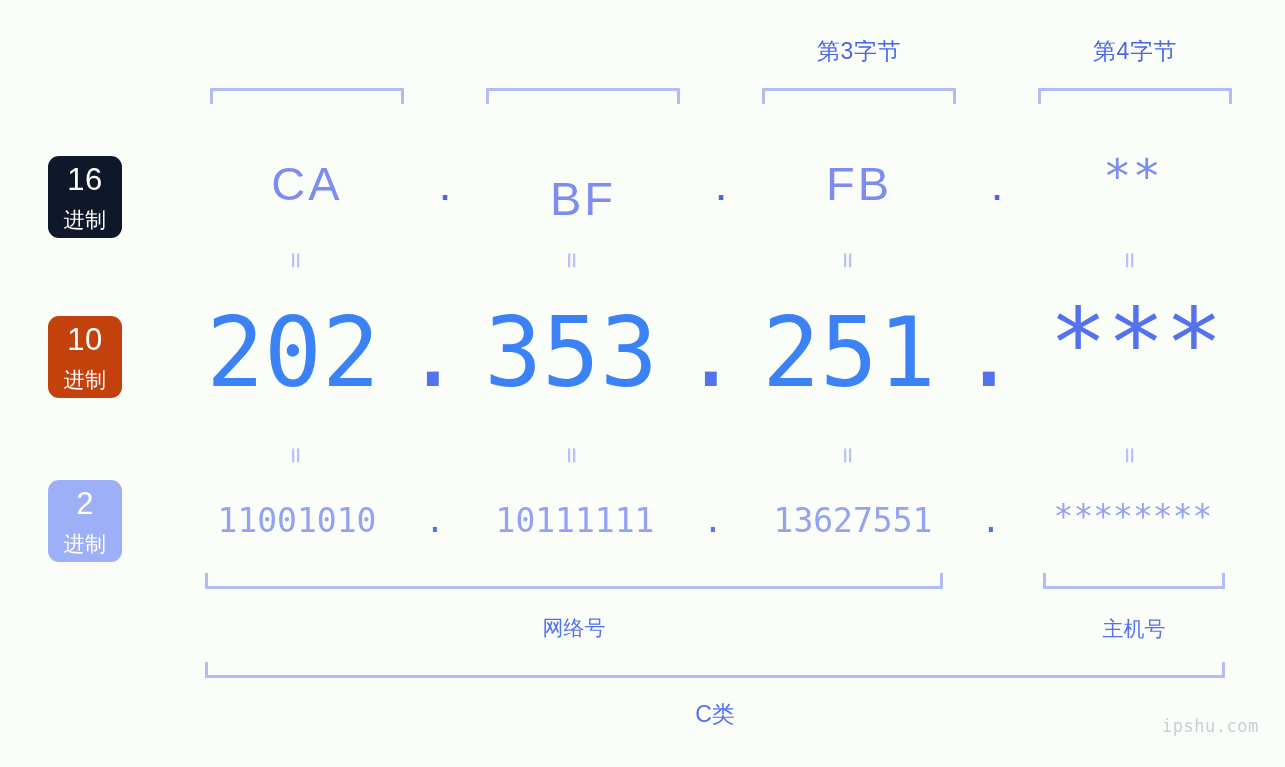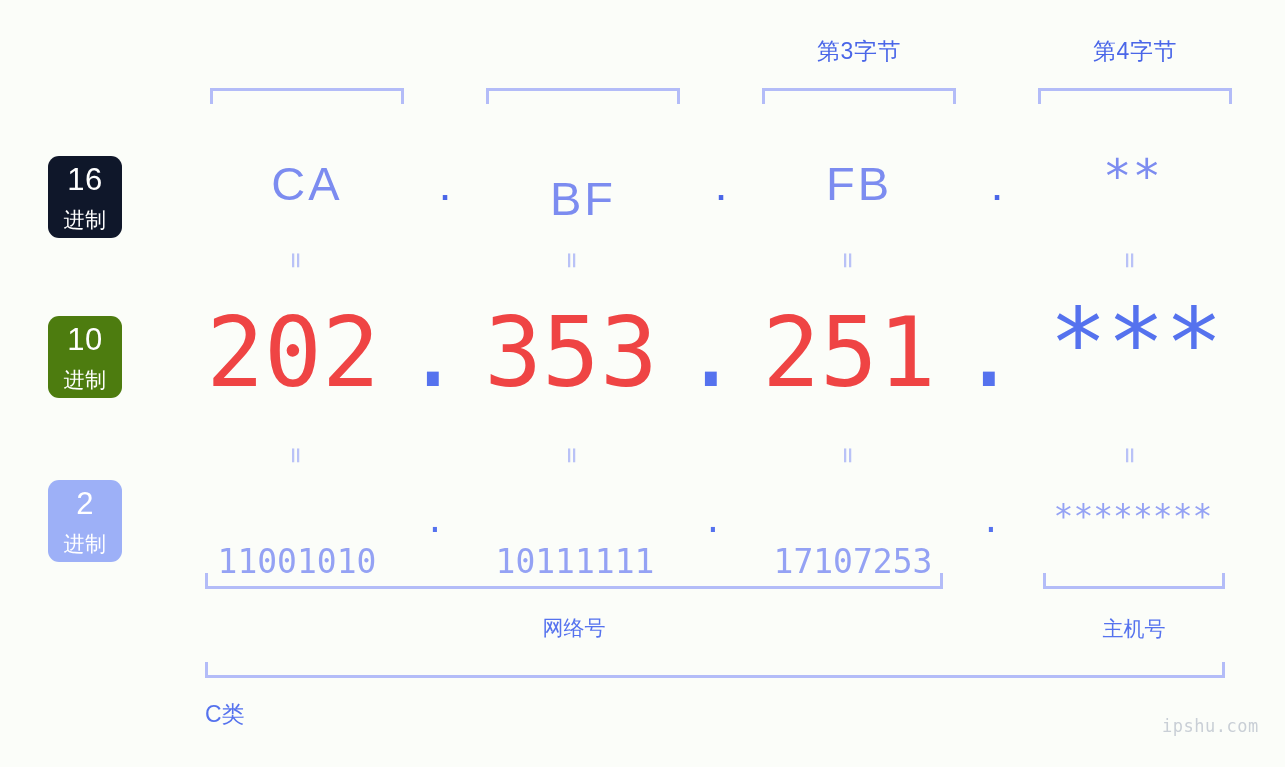--- a/index.html
+++ b/index.html
@@ -88,42 +88,41 @@
     font-family: "DejaVu Sans", sans-serif;
     letter-spacing: 6px;
   }
   .dot-hex {
     color: #4a66e8;
     font-size: 47px;
     font-family: "Liberation Sans", sans-serif;
   }
 
   .dec-val {
-    color: #ef4444;
+    color: #3b82f6;
     font-size: 96px;
     font-family: "DejaVu Sans Mono", monospace;
     letter-spacing: 0px;
   }
   .dec-star {
     color: #5572ee;
     font-size: 96px;
     font-family: "DejaVu Sans Mono", monospace;
   }
   .dot-dec {
     color: #5572ee;
     font-size: 96px;
     font-family: "DejaVu Sans Mono", monospace;
   }
 
   .bin-val {
     color: #94a2f4;
     font-size: 33px;
     font-family: "DejaVu Sans Mono", monospace;
     letter-spacing: 0px;
-    margin-top: 41px;
   }
   .bin-star {
     color: #94a2f4;
     font-size: 33px;
     font-family: "DejaVu Sans Mono", monospace;
   }
   .dot-bin {
     color: #5572ee;
     font-size: 33px;
     font-family: "DejaVu Sans Mono", monospace;
@@ -143,21 +142,21 @@
   .section-label {
     position: absolute;
     text-align: center;
     color: #5572ee;
     font-size: 21px;
     white-space: nowrap;
     line-height: 1;
   }
   .class-label {
     position: absolute;
-    text-align: left;
+    text-align: center;
     color: #5572ee;
     font-size: 23px;
     white-space: nowrap;
     line-height: 1;
   }
 
   
   .watermark {
     position: absolute;
     color: #c9cfd6;
@@ -178,21 +177,21 @@
   <div class="bracket-top" style="left:210px; top:88px; width:194px;"></div>
   <div class="bracket-top" style="left:486px; top:88px; width:194px;"></div>
   <div class="bracket-top" style="left:762px; top:88px; width:194px;"></div>
   <div class="bracket-top" style="left:1038px; top:88px; width:194px;"></div>
 
   <div class="badge" style="left:48px; top:156px; background:#0f172a;">
     <span class="num">16</span>
     <span class="unit">进制</span>
   </div>
 
-  <div class="badge" style="left:48px; top:316px; background:#4d7c0f;">
+  <div class="badge" style="left:48px; top:316px; background:#c2410c;">
     <span class="num">10</span>
     <span class="unit">进制</span>
   </div>
 
   <div class="badge" style="left:48px; top:480px; background:#9db0f7;">
     <span class="num">2</span>
     <span class="unit">进制</span>
   </div>
 
   <div class="cell hex-val" style="left:210px; top:160px; width:194px;">CA</div>
@@ -218,21 +217,21 @@
 
   <div class="eq" style="left:288px; top:442px;">=</div>
   <div class="eq" style="left:564px; top:442px;">=</div>
   <div class="eq" style="left:840px; top:442px;">=</div>
   <div class="eq" style="left:1122px; top:442px;">=</div>
 
   <div class="cell bin-val" style="left:200px; top:504px; width:194px;">11001010</div>
   <div class="cell dot-bin" style="left:394px; top:504px; width:82px;">.</div>
   <div class="cell bin-val" style="left:478px; top:504px; width:194px;">10111111</div>
   <div class="cell dot-bin" style="left:672px; top:504px; width:82px;">.</div>
-  <div class="cell bin-val" style="left:756px; top:504px; width:194px;">17107253</div>
+  <div class="cell bin-val" style="left:756px; top:504px; width:194px;">13627551</div>
   <div class="cell dot-bin" style="left:950px; top:504px; width:82px;">.</div>
   <div class="cell bin-star" style="left:1036px; top:500px; width:194px;">********</div>
 
   <div class="bracket-bottom" style="left:205px; top:573px; width:738px;"></div>
   <div class="bracket-bottom" style="left:1043px; top:573px; width:182px;"></div>
 
   <div class="section-label" style="left:205px; top:617px; width:738px;">网络号</div>
   <div class="section-label" style="left:1043px; top:618px; width:182px;">主机号</div>
 
   <div class="bracket-bottom" style="left:205px; top:662px; width:1020px;"></div>

